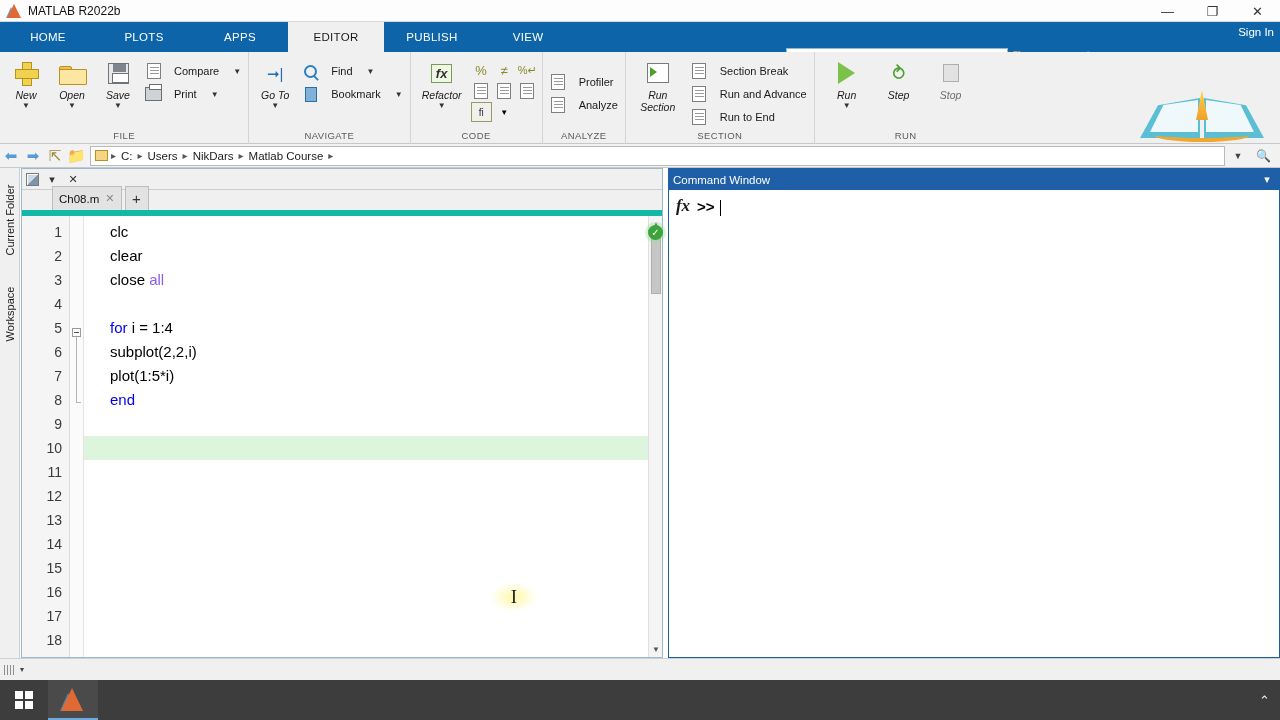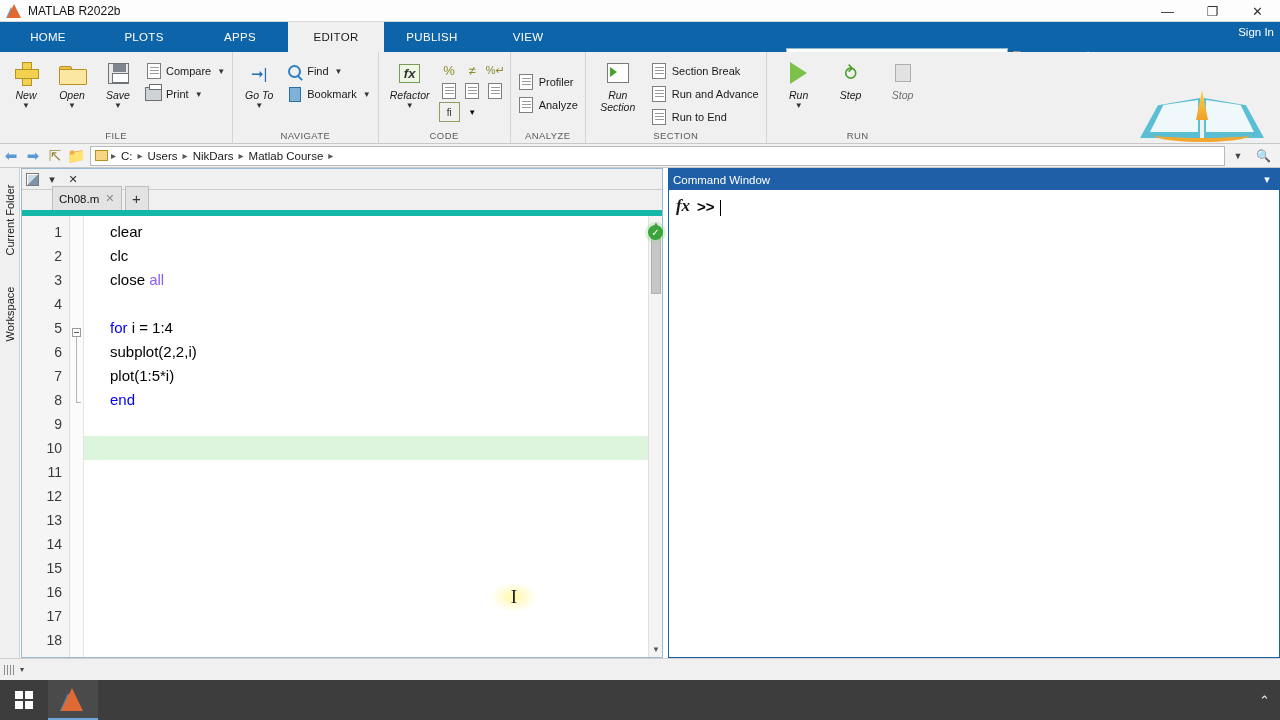--- a/index.html
+++ b/index.html
@@ -65,21 +65,21 @@
   .rgroup-label { height: 14px; text-align: center; font-size: 9.5px; color: #5a5a5a;
                   letter-spacing: .4px; padding-bottom: 2px; }
   .bigbtn {
     width: 44px; display: flex; flex-direction: column; align-items: center;
     padding-top: 2px;
   }
   .bigbtn .gi { height: 30px; display: flex; align-items: center; justify-content: center; }
   .bigbtn .lbl { font-size: 10.5px; color: #1a1a1a; margin-top: 1px; line-height: 12px; text-align:center;font-style:italic; }
   .bigbtn .caret { font-size: 8px; color: #333; line-height: 9px; margin-top: 0px; }
   .smallcol { display: flex; flex-direction: column; gap: 1px; padding-top: 4px; }
-  .smallbtn { display: flex; align-items: center; gap: 4px; height: 22px; padding: 0 3px; }
+  .smallbtn { display: flex; align-items: center; gap: 12px; height: 22px; padding: 0 3px; }
   .smallbtn .gi { width: 17px; height: 17px; display: flex; align-items: center; justify-content: center; }
   .smallbtn .lbl { font-size: 11px; color: #1a1a1a; white-space: nowrap; }
   .smallbtn .caret { font-size: 8px; color: #333; margin-left: 2px; }
   .iconrow { display: flex; gap: 2px; }
   .tinybtn { width: 21px; height: 20px; display: flex; align-items: center; justify-content: center; }
   .plusicon { width: 24px; height: 24px; position: relative; }
   .plusicon::before, .plusicon::after {
     content: ""; position: absolute; background: #f2d14e; border: 1px solid #b49420;
   }
   .plusicon::before { left: 8px; top: 1px; width: 8px; height: 22px; }
@@ -617,22 +617,22 @@
         <div class="gline">17</div>
         <div class="gline">18</div>
       </div>
 
       <div class="foldcol">
         <span class="foldbox"></span>
         <span class="foldline"></span>
       </div>
 
       <div class="codelines">
+        <div class="cline"><span class="plain">clc</span></div>
         <div class="cline"><span class="plain">clear</span></div>
-        <div class="cline"><span class="plain">clc</span></div>
         <div class="cline"><span class="plain">close </span><span class="kwpurple">all</span></div>
         <div class="cline">&nbsp;</div>
         <div class="cline"><span class="kw">for</span><span class="plain"> i = 1:4</span></div>
         <div class="cline"><span class="plain">subplot(2,2,i)</span></div>
         <div class="cline"><span class="plain">plot(1:5*i)</span></div>
         <div class="cline"><span class="kw">end</span></div>
         <div class="cline">&nbsp;</div>
         <div class="cline current">&nbsp;</div>
         <div class="cline">&nbsp;</div>
         <div class="cline">&nbsp;</div>

